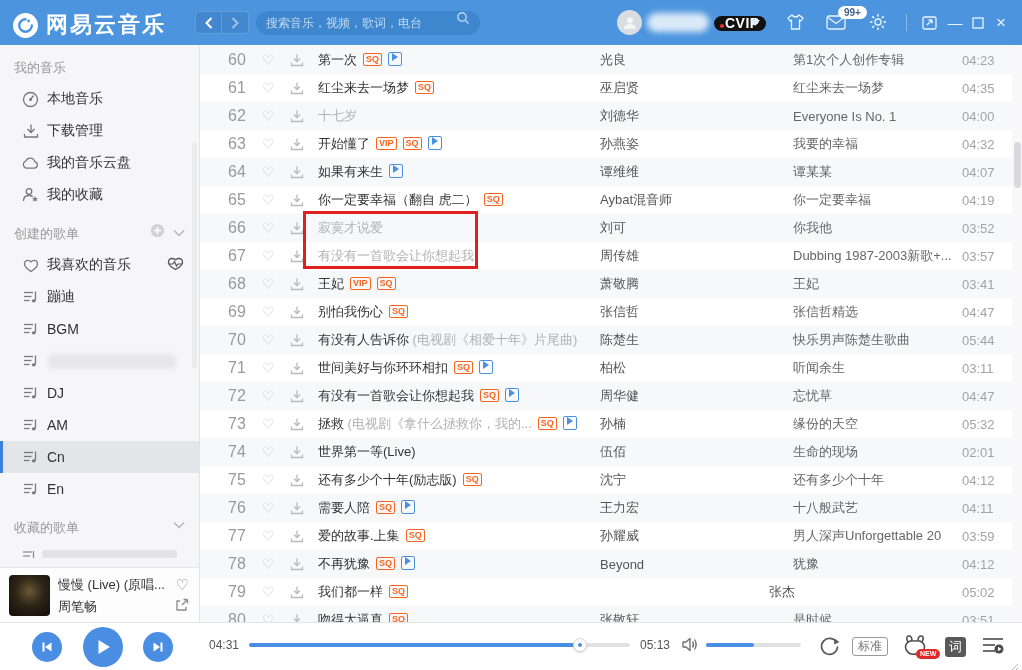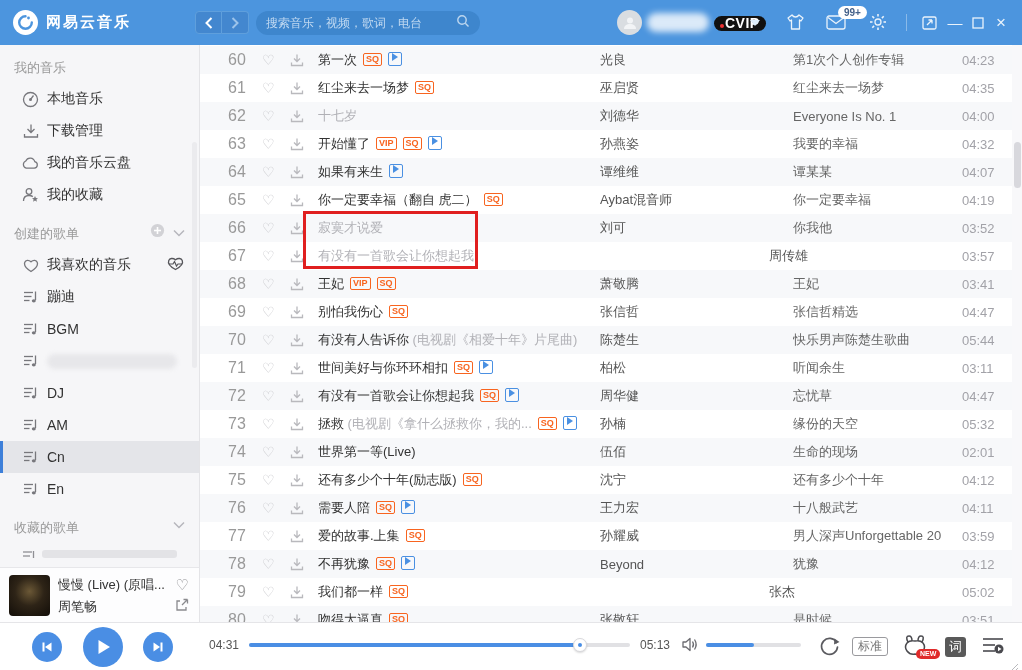--- a/index.html
+++ b/index.html
@@ -4,26 +4,26 @@
 <style>
   *{margin:0;padding:0;box-sizing:border-box;}
   html,body{width:1022px;height:670px;overflow:hidden;}
   body{font-family:"Liberation Sans","DejaVu Sans",sans-serif;background:#fff;position:relative;color:#333;}
   #app{position:absolute;inset:0;width:1022px;height:670px;overflow:hidden;}
 
   
   .header{position:absolute;left:0;top:0;width:1022px;height:45px;background:#4c95de;}
   .logo{position:absolute;left:13px;top:10px;display:flex;align-items:center;gap:8px;}
   .logo-circle{width:25px;height:25px;border-radius:50%;background:#fff;display:flex;align-items:center;justify-content:center;}
-  .app-title{color:#fff;font-size:15px;font-weight:bold;letter-spacing:2px;text-align:center;}
+  .app-title{color:#fff;font-size:22px;font-weight:bold;letter-spacing:2px;text-align:center;}
   .nav{position:absolute;left:195px;top:11px;display:flex;}
   .nav-btn{width:27px;height:23px;background:#4387cf;border:1px solid #5f9fdc;display:flex;align-items:center;justify-content:center;}
   .nav-btn.back{border-radius:4px 0 0 4px;}
   .nav-btn.fwd{border-radius:0 4px 4px 0;border-left:none;}
-  .search{position:absolute;left:256px;top:11px;width:224px;height:24px;background:#3e86cd;border-radius:12px;display:flex;align-items:center;padding:0 10px;}
+  .search{position:absolute;left:256px;top:11px;width:224px;height:24px;background:#3e86cd;border-radius:12px;display:flex;padding:0 10px;}
   .search input{flex:1;background:transparent;border:none;outline:none;font-size:12px;color:#eaf3fb;font-family:inherit;}
   .search input::placeholder{color:#c0d9f1;}
   .avatar{position:absolute;left:617px;top:10px;width:25px;height:25px;border-radius:50%;background:#d9dde1;display:flex;align-items:center;justify-content:center;overflow:hidden;}
   .name-blur{position:absolute;left:647px;top:13px;width:62px;height:19px;border-radius:9px;background:rgba(255,255,255,.8);filter:blur(3px);}
   .cvip{position:absolute;left:714px;top:16px;height:15px;background:#111;border-radius:8px;color:#fff;font-size:14px;font-weight:bold;padding:2px 6px;line-height:11px;letter-spacing:.5px;}
   .cvip i{display:inline-block;width:4px;height:4px;background:#e33;border-radius:50%;margin-right:1px;}
   .caret-down{position:absolute;left:750px;top:20px;width:0;height:0;border-left:5px solid transparent;border-right:5px solid transparent;border-top:6px solid #dfeefb;}
   .hicon{position:absolute;top:13px;color:#eaf3fb;}
   .badge99{position:absolute;left:838px;top:6px;background:#fff;border-radius:8px;font-size:10px;color:#44618a;padding:1px 6px;font-weight:bold;}
   .win-divider{position:absolute;left:906px;top:14px;width:1px;height:17px;background:rgba(255,255,255,.35);}
@@ -539,20 +539,21 @@
     <span class="c-num">67</span>
     <span class="c-heart">♡</span>
     <span class="c-dl">
       <svg width="14" height="14" viewBox="0 0 14 14">
               <path d="M7 1.5 V8 M4 5.5 L7 8.5 L10 5.5" fill="none" stroke="#b9b9bd" stroke-width="1.3"></path>
               <path d="M1.5 9.5 V12.5 H12.5 V9.5" fill="none" stroke="#b9b9bd" stroke-width="1.3"></path>
             </svg>
     </span>
     <span class="c-title"><span class="t-main gray">有没有一首歌会让你想起我</span><span class="t-sub"></span><span class="t-badges"></span></span>
     <span class="c-artist">周传雄</span>
+    <span class="c-album">Dubbing 1987-2003新歌+...</span>
     <span class="c-dur">03:57</span>
   </div>
 
   <div class="row shaded">
     <span class="c-num">68</span>
     <span class="c-heart">♡</span>
     <span class="c-dl">
       <svg width="14" height="14" viewBox="0 0 14 14">
               <path d="M7 1.5 V8 M4 5.5 L7 8.5 L10 5.5" fill="none" stroke="#b9b9bd" stroke-width="1.3"></path>
               <path d="M1.5 9.5 V12.5 H12.5 V9.5" fill="none" stroke="#b9b9bd" stroke-width="1.3"></path>

